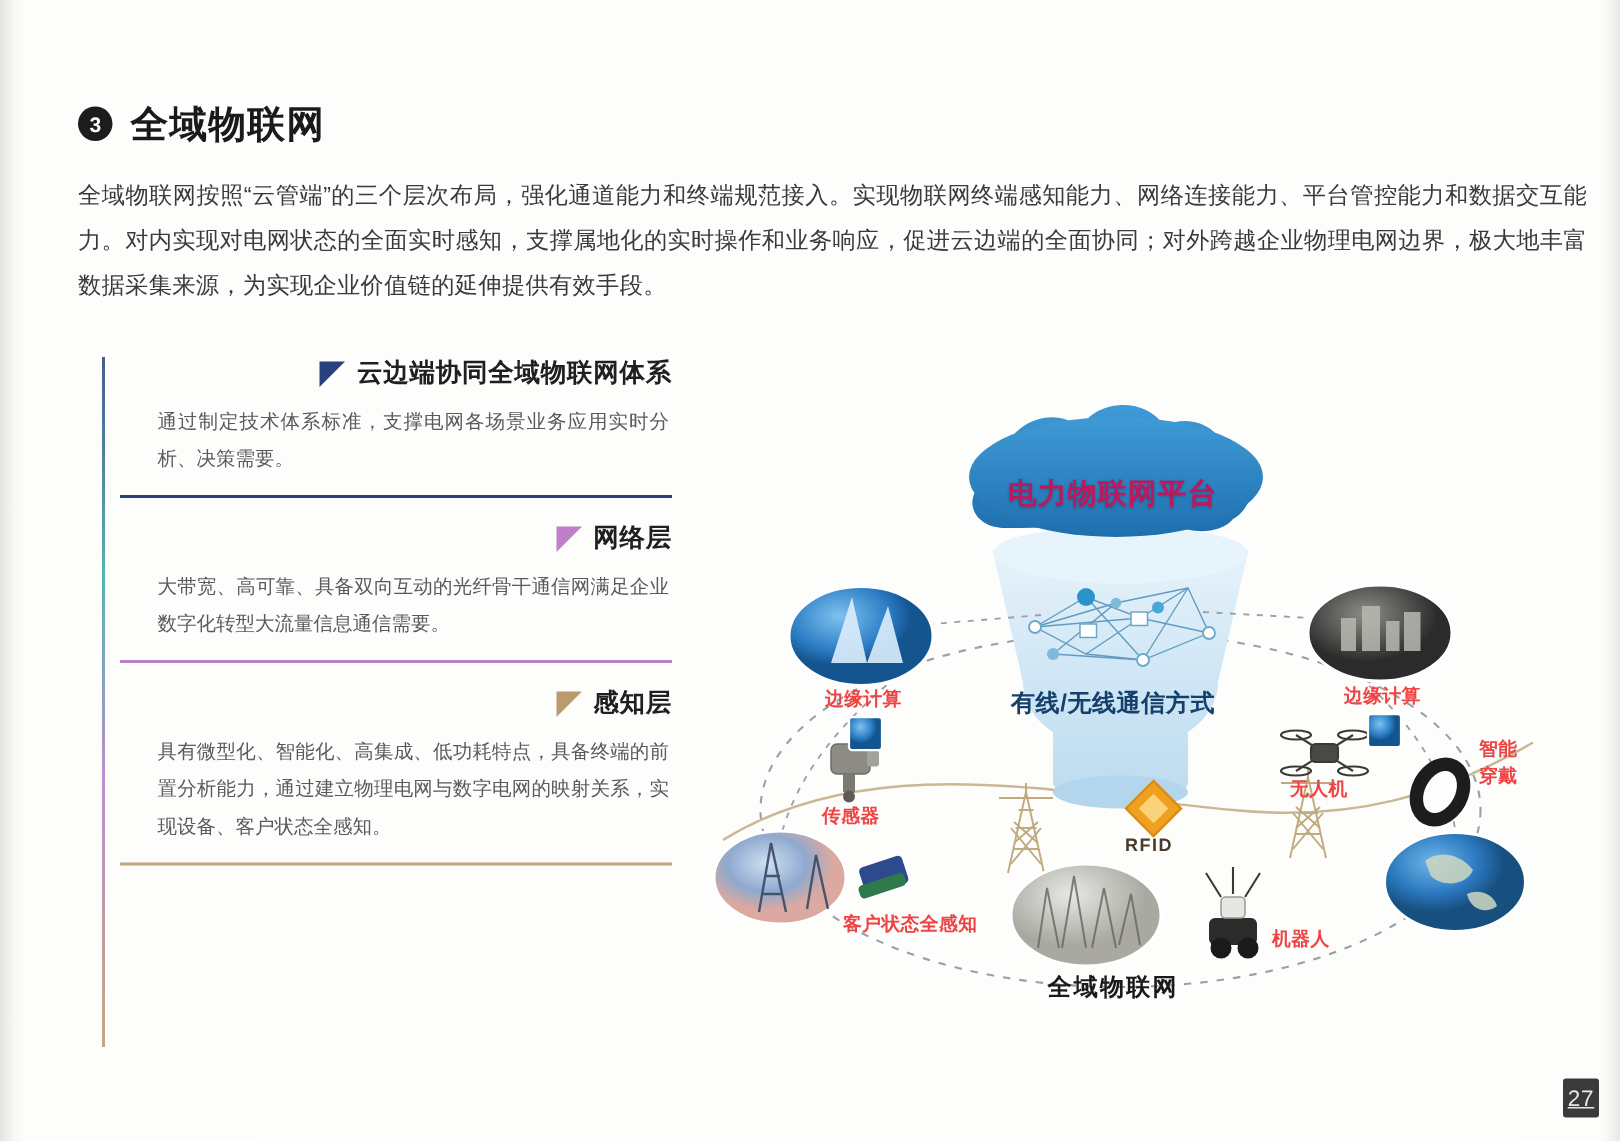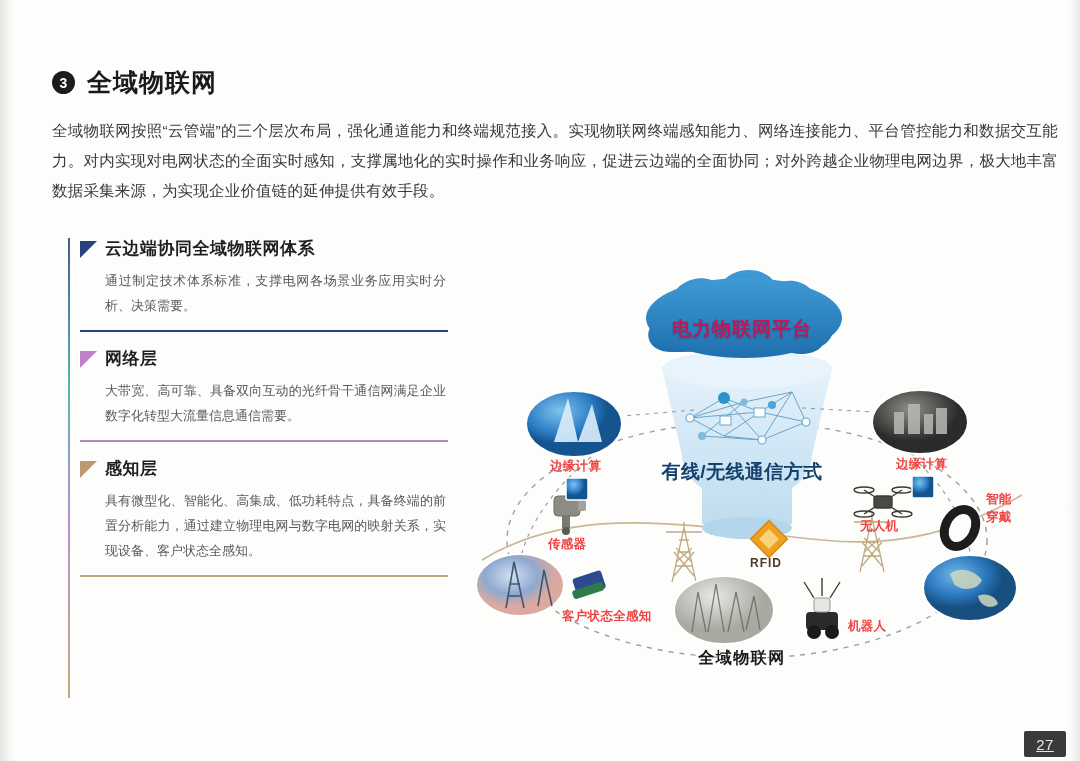--- a/index.html
+++ b/index.html
@@ -56,20 +56,21 @@
   .left-rule {
     position: absolute; left: 68px; top: 238px;
     width: 2px; height: 460px;
     background: linear-gradient(to bottom, #2a3f7a, #3aa8a0 32%, #b07cc4 62%, #b99a6a);
     opacity: 0.85;
   }
   .section { position: relative; margin-bottom: 4px; }
   .sec-head {
     display: flex; align-items: flex-start; gap: 8px;
     margin-bottom: 9px;
+    justify-content: flex-end;
   }
   .tri {
     width: 0; height: 0; flex: none;
     border-left: 17px solid #2a3f7a;
     border-bottom: 17px solid transparent;
     margin-top: 3px;
   }
   .sec-title {
     font-size: 17px; font-weight: bold; color: #1f1f1f;
     letter-spacing: 0.5px; line-height: 21px;
@@ -103,41 +104,41 @@
   .cloud-label {
     position: absolute; left: 185px; top: 76px;
     width: 190px; text-align: center;
     font-size: 19px; font-weight: bold; color: #be185d;
     letter-spacing: 1px;
     text-shadow: 0 1px 2px rgba(0,0,0,0.25);
   }
   .center-label {
     position: absolute; left: 190px; top: 219px; width: 180px;
     text-align: center;
-    font-size: 19px; font-weight: bold; color: #14406b;
+    font-size: 16px; font-weight: bold; color: #14406b;
     letter-spacing: 0.4px;
   }
   .node-label {
     position: absolute;
     font-size: 12.5px; font-weight: bold;
     color: #ef4444; white-space: nowrap;
     letter-spacing: 0.3px;
   }
   .node-label.rfid { color: #4a3a2a; font-size: 12px; letter-spacing: 1px; }
   .caption {
     position: absolute; left: 180px; top: 408px; width: 200px;
     text-align: center;
     font-size: 16px; font-weight: bold; color: #1a1a1a;
     letter-spacing: 1.5px;
   }
 
   
   .pagenum {
-    position: absolute; right: 14px; bottom: 4px;
-    width: 42px; height: 26px;
+    position: absolute; right: 14px; bottom: 16px;
+    width: 24px; height: 26px;
     background: #3a3a3a; color: #e8e8e8;
     display: flex; align-items: center; justify-content: center;
     font-size: 15px; letter-spacing: 0.5px;
     border-radius: 2px;
     text-decoration: underline;
   }
 </style>
 </head>
 <body>
 

